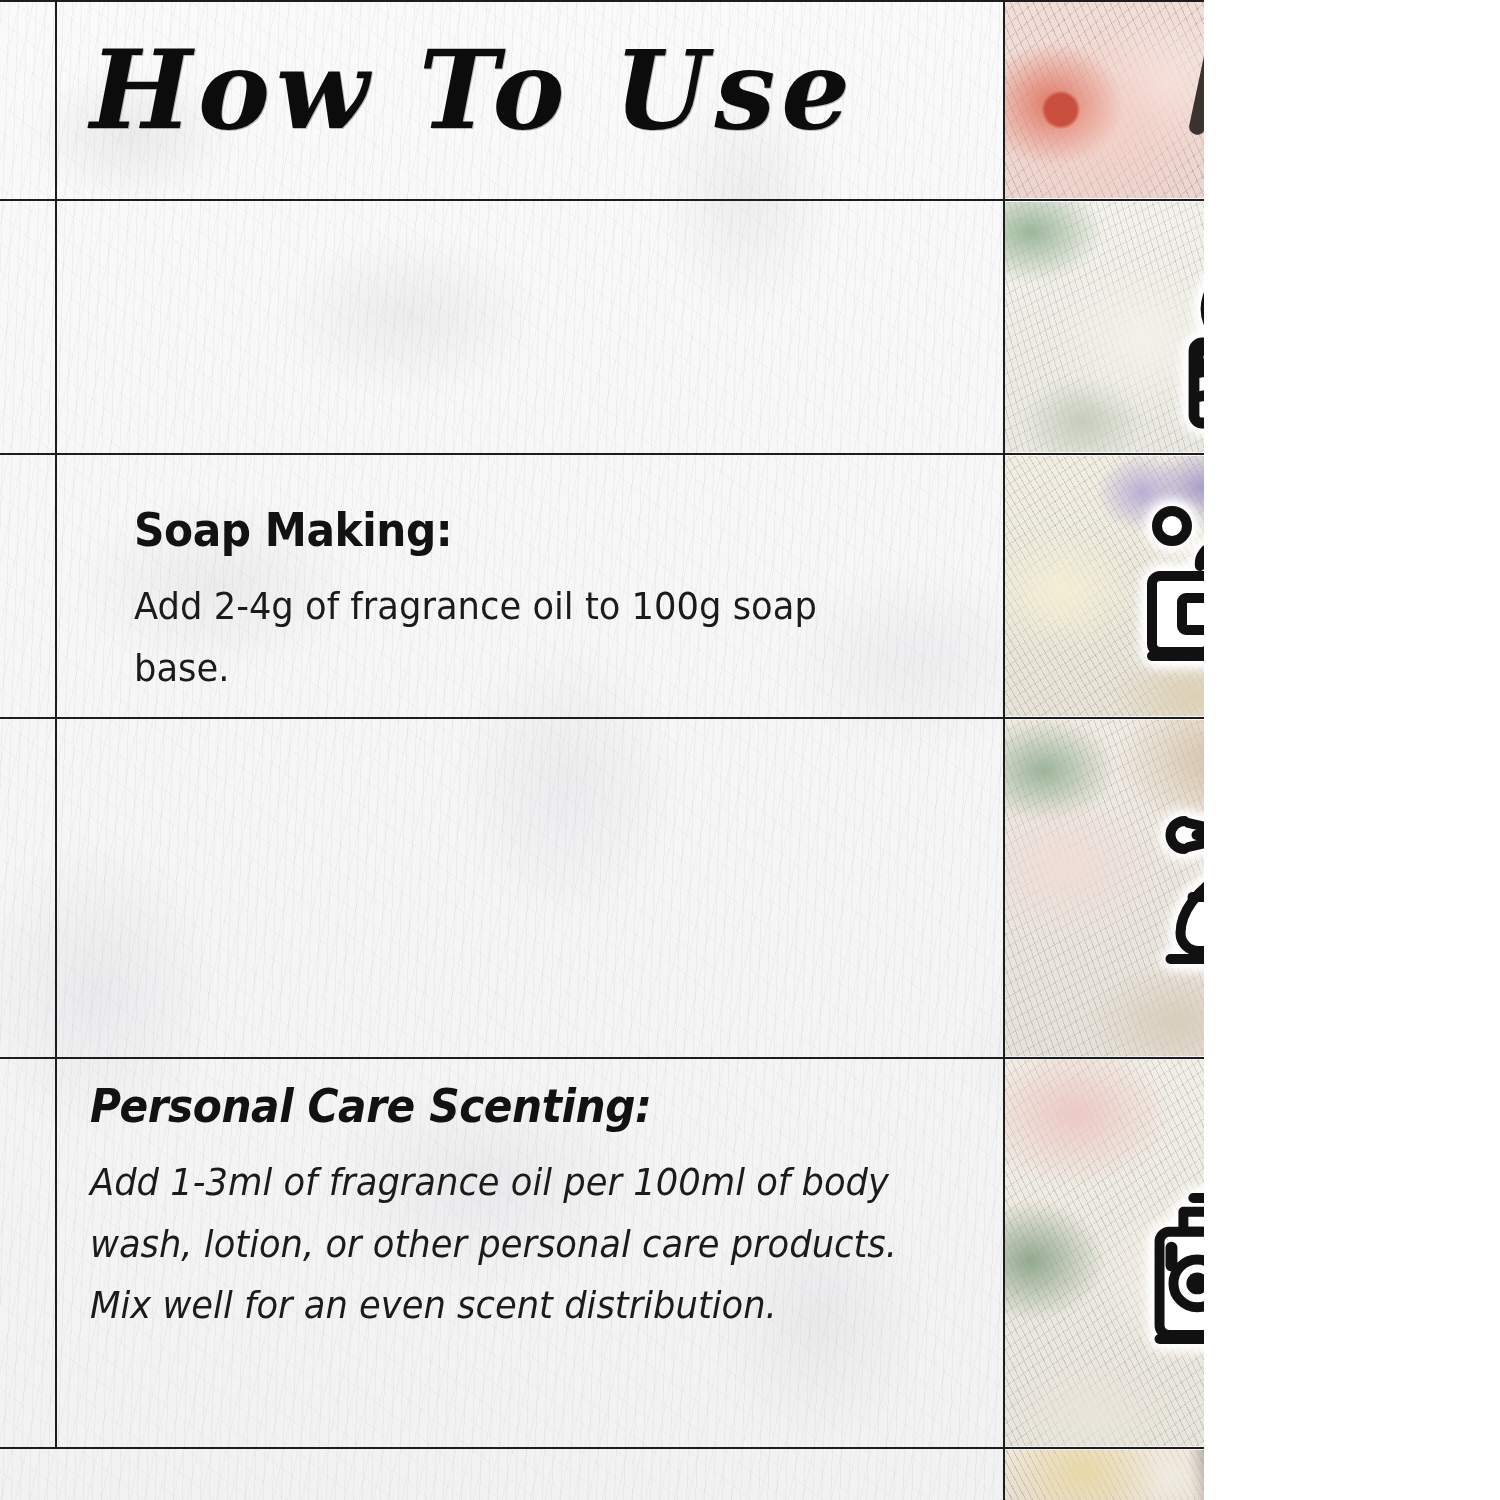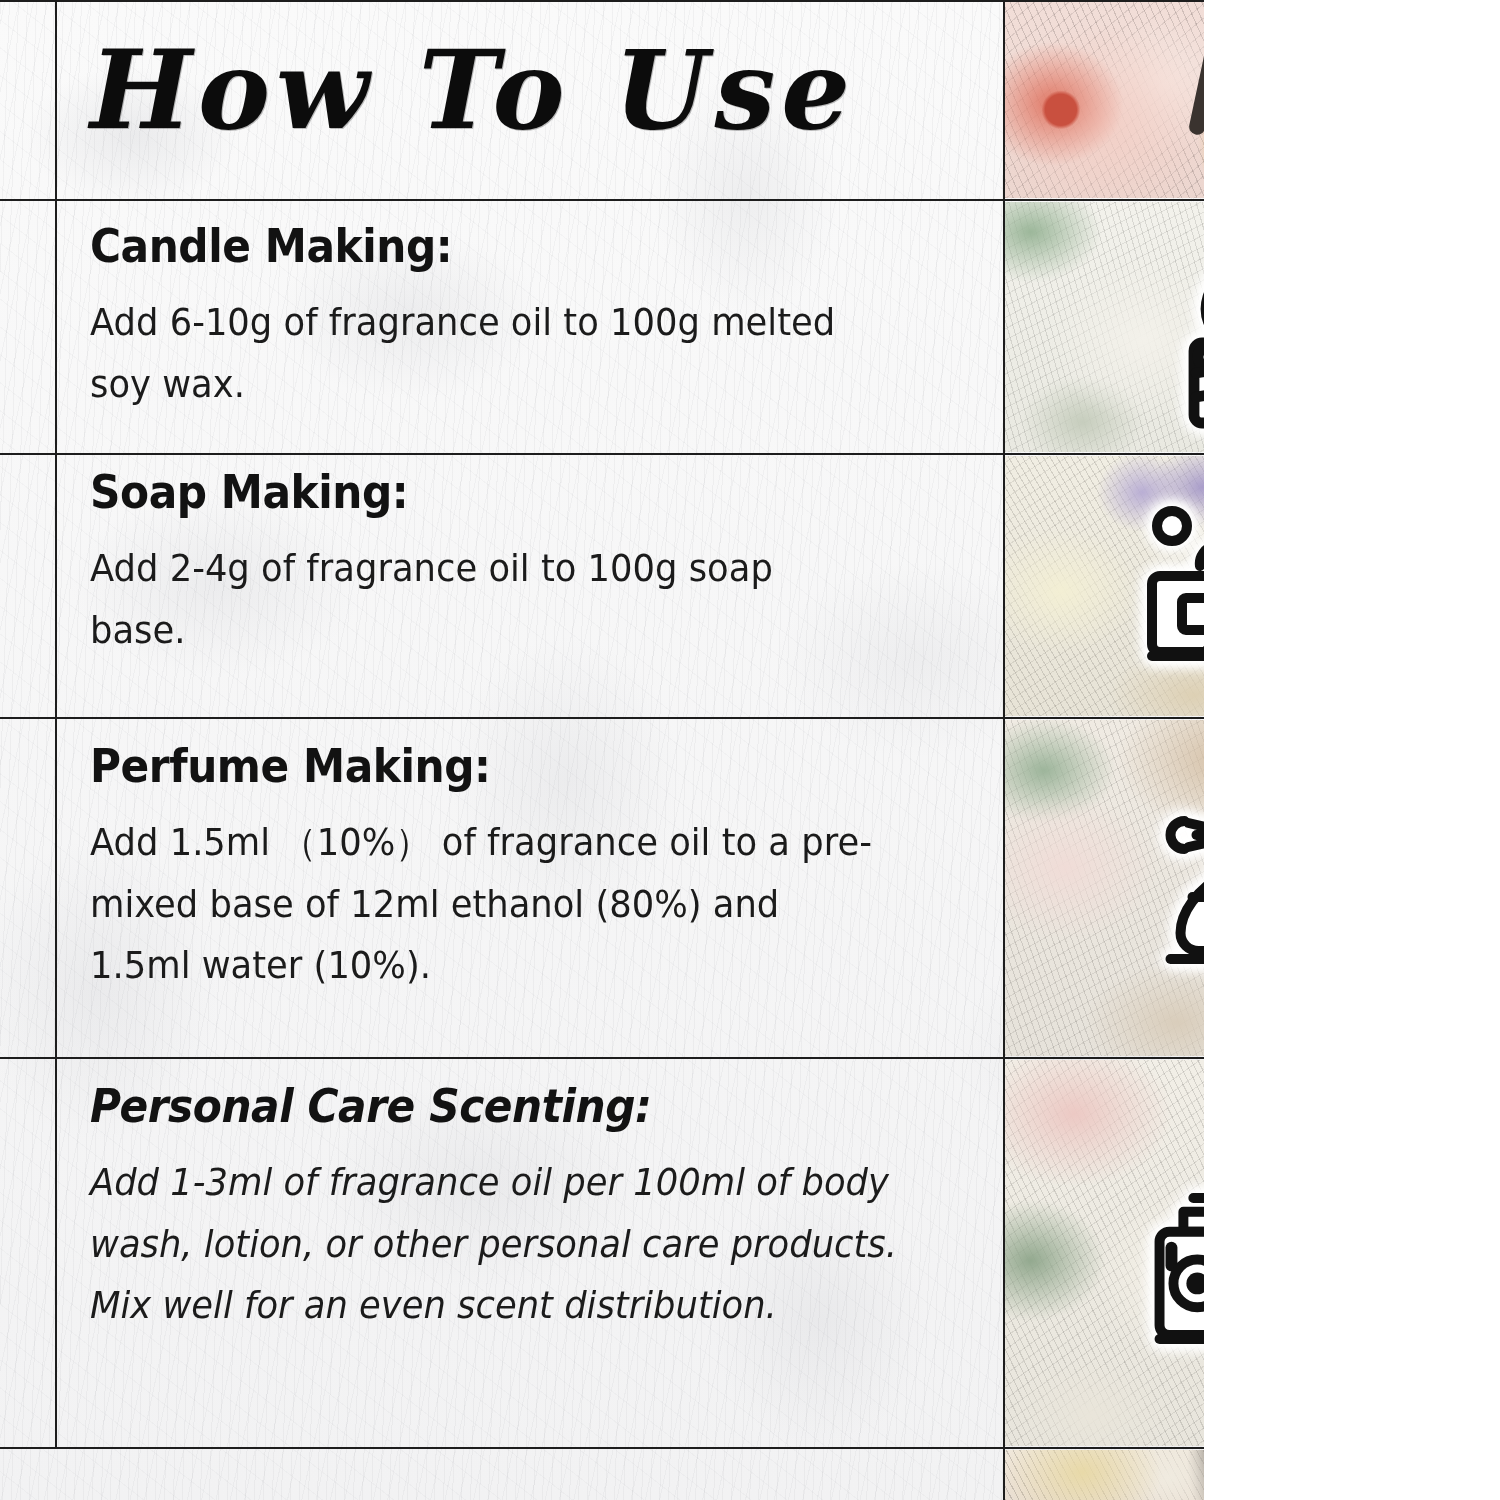--- a/index.html
+++ b/index.html
@@ -336,33 +336,25 @@
   <div class="hrule" style="top:717px;"></div>
   <div class="hrule" style="top:1057px;"></div>
   <div class="hrule" style="top:1447px;"></div>
 
   <div class="vrule" style="left:55px;top:0px;height:1447px;"></div>
   <div class="vrule" style="left:1003px;top:0px;height:1500px;"></div>
   <div class="vrule" style="left:1435px;top:0px;height:1500px;"></div>
 
   <div id="header-title">How To Use</div>
 
-  <div class="row-text" style="top:222px;">
-    <div class="sec-title">Candle Making:</div>
-    <div class="sec-body">Add 6-10g of fragrance oil to 100g melted soy wax.</div>
-  </div>
-
-  <div class="row-text" style="top:468px;">
+
+  <div class="row-text" style="top:506px;margin-left:44px;">
     <div class="sec-title">Soap Making:</div>
     <div class="sec-body">Add 2-4g of fragrance oil to 100g soap base.</div>
   </div>
 
-  <div class="row-text" style="top:742px;">
-    <div class="sec-title">Perfume Making:</div>
-    <div class="sec-body">Add 1.5ml （10%） of fragrance oil to a pre-mixed base of 12ml ethanol (80%) and 1.5ml water (10%).</div>
-  </div>
 
   <div class="row-text" style="top:1082px;width:920px;font-style:italic;">
     <div class="sec-title">Personal Care Scenting:</div>
     <div class="sec-body">Add 1-3ml of fragrance oil per 100ml of body wash, lotion, or other personal care products. Mix well for an even scent distribution.</div>
   </div>
 
 </div>
 
 </body></html>

